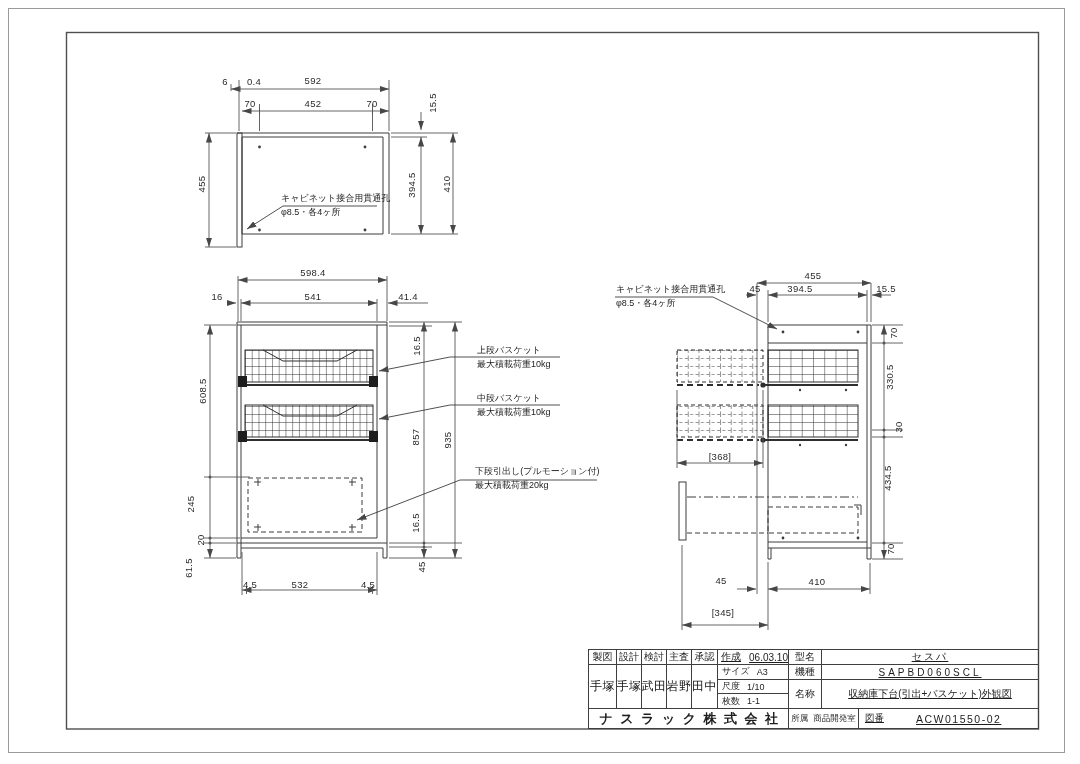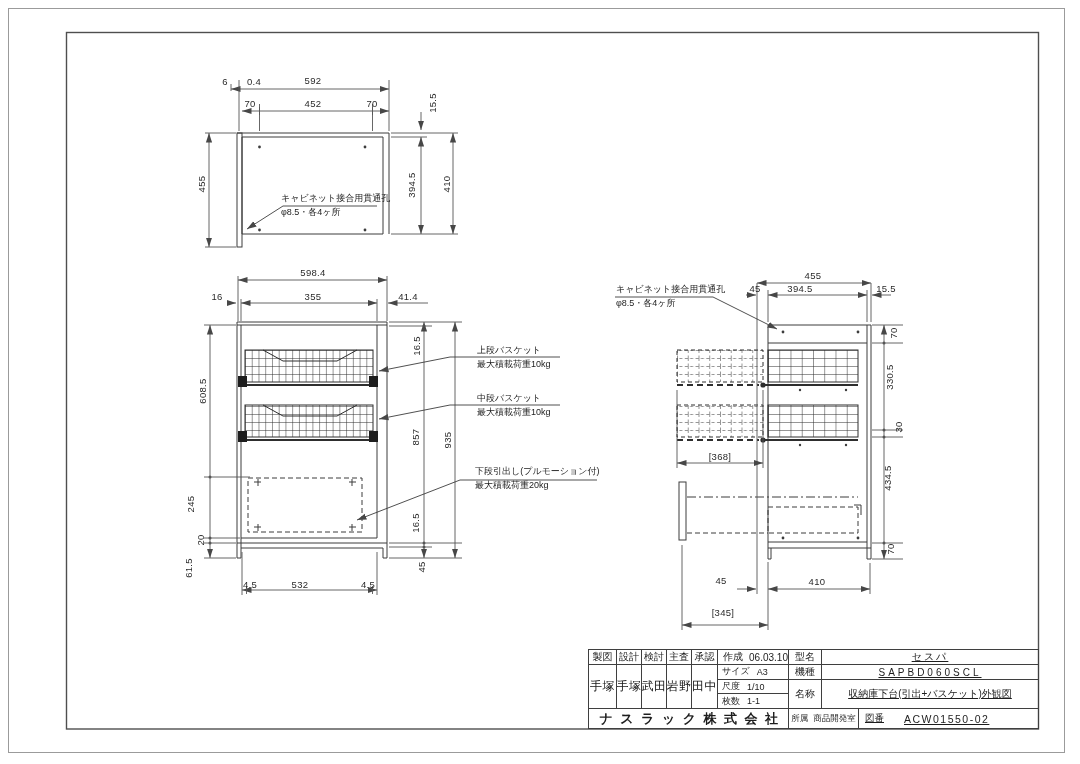--- a/index.html
+++ b/index.html
@@ -26,28 +26,28 @@
   .w28{width:28px}.w25{width:25px}.w26{width:26px}.w71{width:71px}.w33{width:33px}
   .w200{width:200px}.w70{width:70px}.fx{flex:1;text-decoration:underline;}
   .stamp{font-size:12px;letter-spacing:0.5px;color:#161616;}
   .mid{width:71px;display:flex;flex-direction:column;border-right:1px solid #3f3f3f;}
   .mrow{flex:1;display:flex;align-items:center;gap:7px;font-size:9px;
         padding:0 4px;border-bottom:1px solid #3f3f3f;}
   .mrow.last{border-bottom:none;}
   .rcol{flex:1;display:flex;flex-direction:column;}
   .rrow{display:flex;height:15px;border-bottom:1px solid #3f3f3f;}
   .rrow.big{flex:1;border-bottom:none;}
-  .created{justify-content:flex-end;gap:6px;padding-left:3px;}
+  .created{justify-content:space-between;gap:6px;padding-left:3px;text-decoration:underline;}
   .vwide{letter-spacing:3px;font-size:10px;}
   .vmodel{letter-spacing:2px;font-size:10px;}
   .vname{font-size:10px;}
   .company{font-size:13px;letter-spacing:7.5px;padding-left:8px;justify-content:center;font-weight:bold;}
   .dept{font-size:8.5px;gap:5px;}
   .dwg{font-size:9.5px;justify-content:flex-start;padding-left:6px;gap:4px;}
-  .dwg .val{letter-spacing:1.5px;font-size:10.5px;margin-left:16px;}
+  .dwg .val{letter-spacing:1.5px;font-size:10.5px;margin-left:28px;}
 </style>
 </head>
 <body>
 
 <div class="page">
 
 <svg width="1080" height="764" viewBox="0 0 1080 764">
   <defs>
     <marker id="ar" viewBox="0 0 10 8" refX="9.5" refY="4" markerWidth="10" markerHeight="8" markerUnits="userSpaceOnUse" orient="auto-start-reverse">
       <path d="M0,0.9 L9.5,4 L0,7.1 Z" fill="#474747"></path>
@@ -210,21 +210,21 @@
       <span class="dim rot" style="left: 201px; top: 184px;">455</span>
       <span class="dim rot" style="left: 432px; top: 103px;">15.5</span>
       <span class="dim rot" style="left: 411px; top: 185px;">394.5</span>
       <span class="dim rot" style="left: 446px; top: 184px;">410</span>
       <div class="callout" style="left: 281px; top: 192px;">
         <div>キャビネット接合用貫通孔</div>
         <div>φ8.5・各4ヶ所</div>
       </div>
       <span class="dim" style="left: 313px; top: 272px;">598.4</span>
       <span class="dim" style="left: 217px; top: 296px;">16</span>
-      <span class="dim" style="left: 313px; top: 296px;">355</span>
+      <span class="dim" style="left: 313px; top: 296px;">541</span>
       <span class="dim" style="left: 408px; top: 296px;">41.4</span>
       <span class="dim rot" style="left: 202px; top: 391px;">608.5</span>
       <span class="dim rot" style="left: 190px; top: 504px;">245</span>
       <span class="dim rot" style="left: 200px; top: 540px;">20</span>
       <span class="dim rot" style="left: 188px; top: 568px;">61.5</span>
       <span class="dim" style="left: 250px; top: 584px;">4.5</span>
       <span class="dim" style="left: 300px; top: 584px;">532</span>
       <span class="dim" style="left: 368px; top: 584px;">4.5</span>
       <span class="dim rot" style="left: 416px; top: 346px;">16.5</span>
       <span class="dim rot" style="left: 415px; top: 437px;">857</span>

